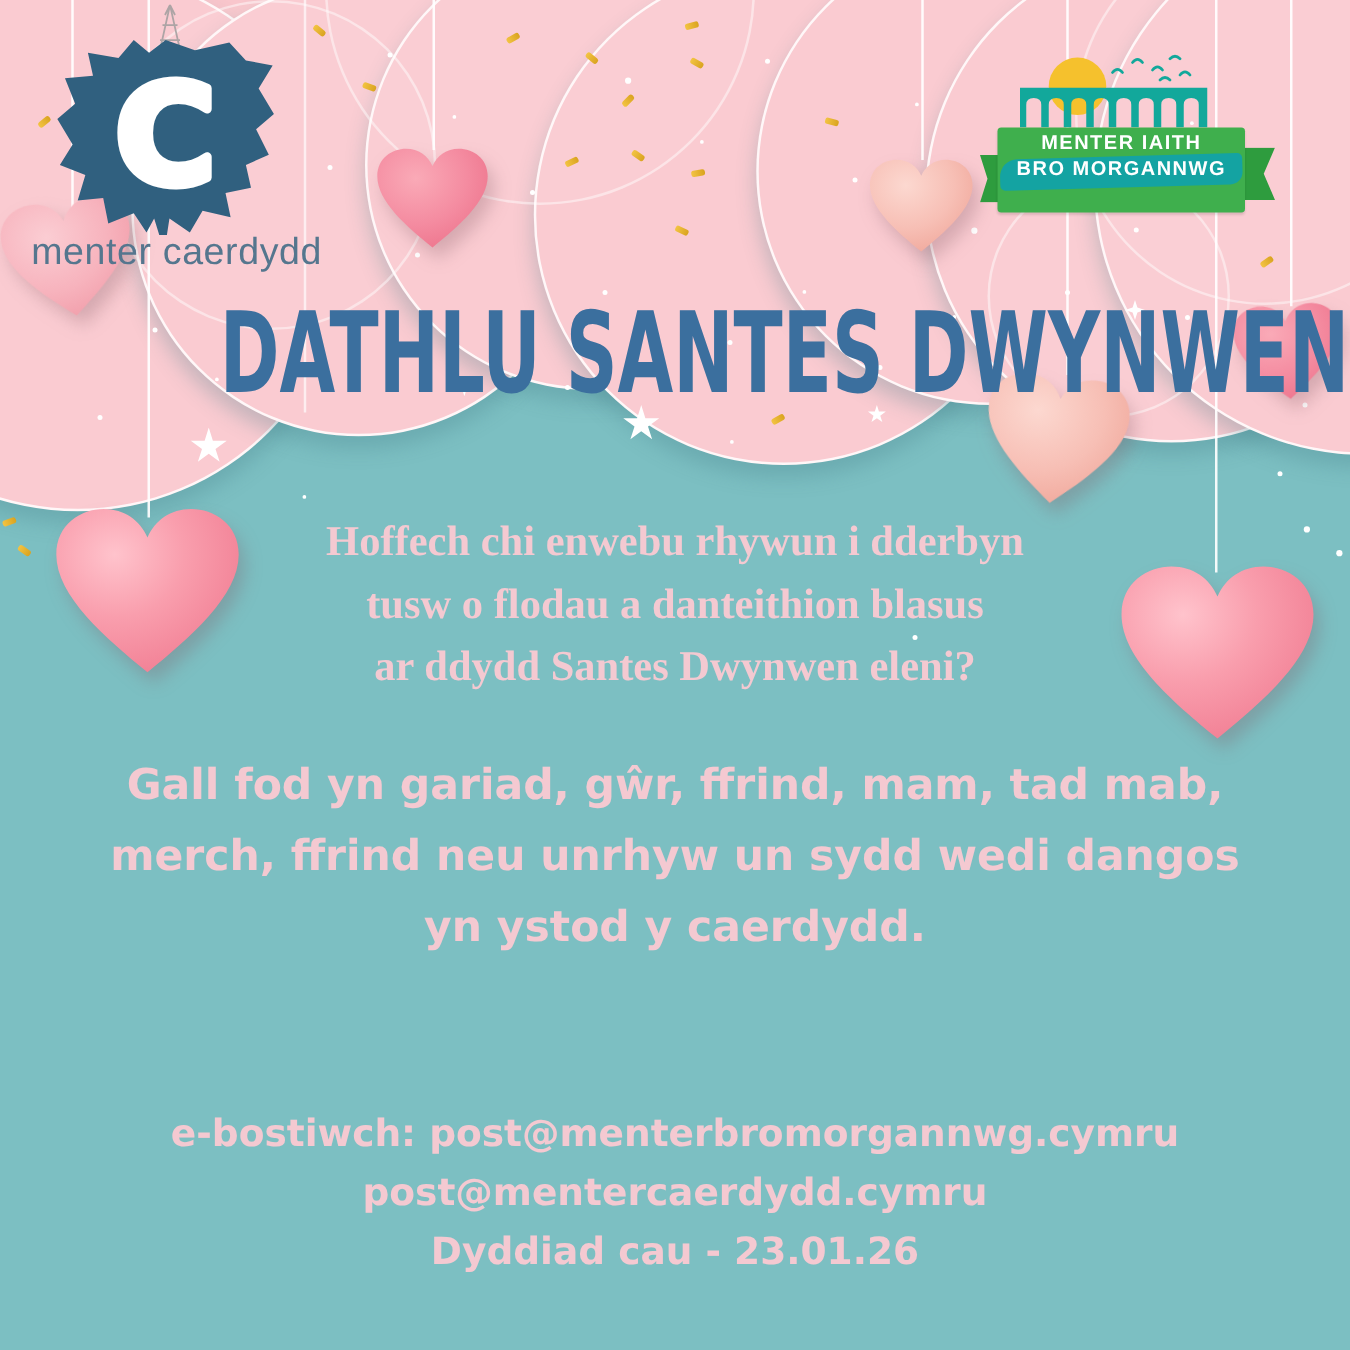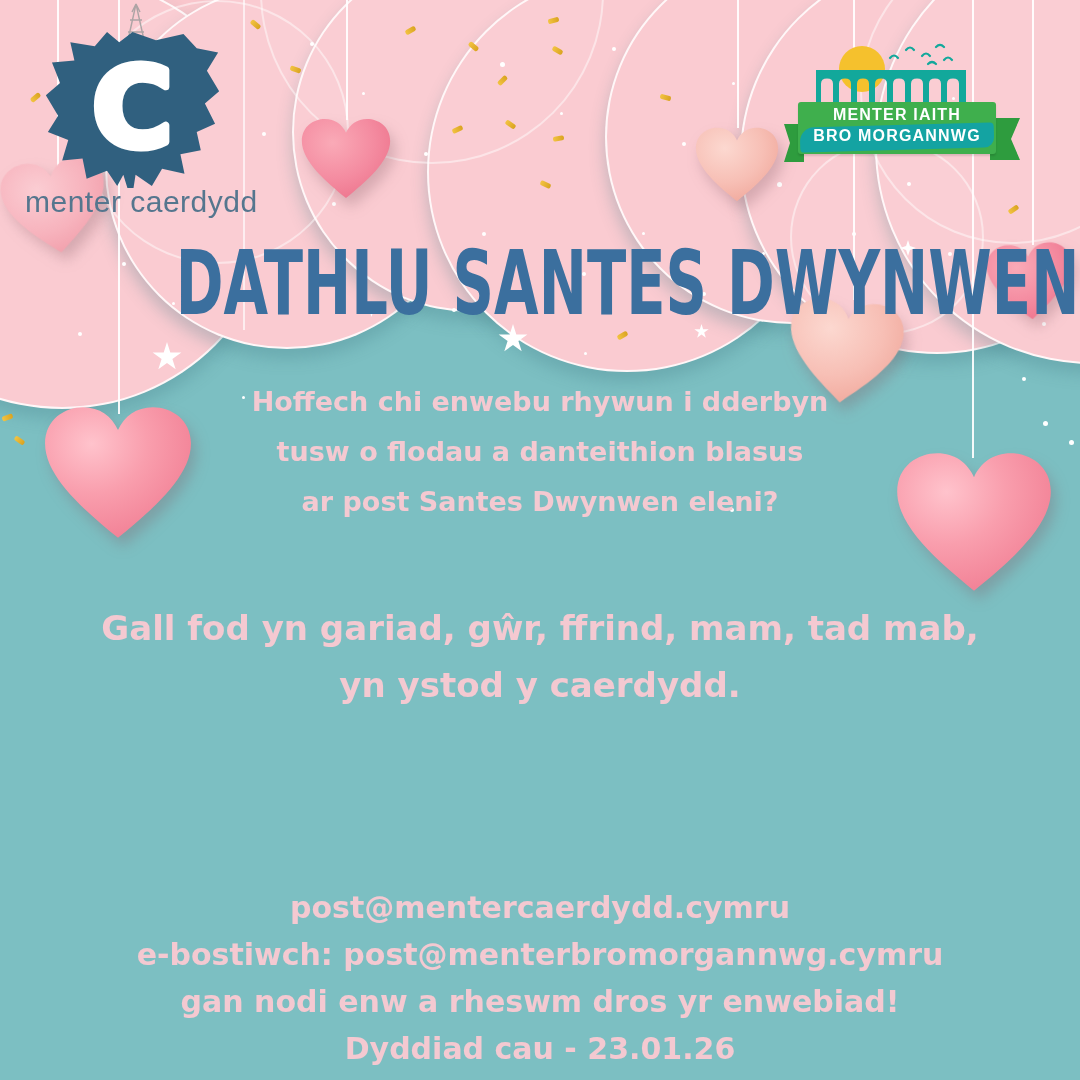--- a/index.html
+++ b/index.html
@@ -23,31 +23,31 @@
      clip-path:polygon(50% 0,62% 38%,100% 50%,62% 62%,50% 100%,38% 62%,0 50%,38% 38%);}
   
   .heart{position:absolute;z-index:5;filter:drop-shadow(5px 9px 7px rgba(130,90,100,.30));overflow:visible;}
   
   .title{position:absolute;left:0;top:231px;width:1080px;height:96px;text-align:center;z-index:6;}
   .title span{display:inline-block;font-size:80px;font-weight:800;color:#3B6F9E;white-space:nowrap;
               transform:scale(.72,1.12);transform-origin:center top;letter-spacing:0;}
   
   .para{position:absolute;left:0;width:1080px;text-align:center;font-weight:bold;color:#F4C9D1;z-index:6;}
   .para .line{white-space:pre;}
-  .intro{top:377px;font-size:27px;line-height:50px;}
+  .intro{top:409px;font-size:34px;line-height:50px;font-family:Liberation Serif, serif;}
   .bodytext{top:600px;font-size:34px;line-height:57px;}
   .contact{top:884px;font-size:30px;line-height:47px;}
   
   .logo-mc{position:absolute;left:20px;top:0;width:245px;height:235px;z-index:7;}
   .mc-word{position:absolute;left:5px;top:185px;width:240px;font-family:"Liberation Sans",sans-serif;
            font-size:30px;font-weight:400;color:#55768E;letter-spacing:.5px;}
   
   .logo-mibm{position:absolute;left:790px;top:30px;width:245px;height:140px;z-index:7;}
   .sun{position:absolute;left:49px;top:16px;width:46px;height:46px;border-radius:50%;background:#F5C12D;}
-  .ribbon{position:absolute;left:8px;top:72px;width:198px;height:52px;}
+  .ribbon{position:absolute;left:8px;top:72px;width:198px;height:68px;}
   .ribbon-main{position:absolute;left:0;top:0;width:100%;height:100%;background:#3FAF4D;border-radius:3px;
                z-index:1;box-shadow:0 2px 2px rgba(0,0,0,.12);}
   .ribbon-strip{position:absolute;left:2px;top:23px;width:194px;height:25px;background:#14A3A2;
                 border-radius:14px 4px 10px 4px;transform:rotate(-1.6deg);z-index:2;}
   .ribbon-text{position:absolute;left:0;width:100%;text-align:center;color:#fff;font-weight:bold;
                font-family:"Liberation Sans",sans-serif;letter-spacing:1.2px;z-index:3;}
   .rt1{top:4px;font-size:16px;}
   .rt2{top:25px;font-size:16px;}
   .tail-r{position:absolute;right:-24px;top:16px;width:30px;height:42px;background:#2E9C3E;z-index:0;
           clip-path:polygon(0 0,100% 0,70% 50%,100% 100%,0 100%);}
@@ -237,28 +237,28 @@
     </div>
   </div>
 
   <div class="title">
     <span>DATHLU SANTES DWYNWEN</span>
   </div>
 
   <div class="para intro">
     <div class="line">Hoffech chi enwebu rhywun i dderbyn</div>
     <div class="line">tusw o flodau a danteithion blasus</div>
-    <div class="line">ar post Santes Dwynwen eleni?</div>
+    <div class="line">ar ddydd Santes Dwynwen eleni?</div>
   </div>
 
   <div class="para bodytext">
     <div class="line">Gall fod yn gariad, gŵr, ffrind, mam, tad mab,</div>
+    <div class="line">merch, ffrind neu unrhyw un sydd wedi dangos</div>
     <div class="line">yn ystod y caerdydd.</div>
   </div>
 
   <div class="para contact">
+    <div class="line">e-bostiwch: post@menterbromorgannwg.cymru</div>
     <div class="line">post@mentercaerdydd.cymru</div>
-    <div class="line">e-bostiwch: post@menterbromorgannwg.cymru</div>
-    <div class="line">gan nodi enw a rheswm dros yr enwebiad!</div>
     <div class="line">Dyddiad cau - 23.01.26</div>
   </div>
 
 </div>
 
 </body></html>

